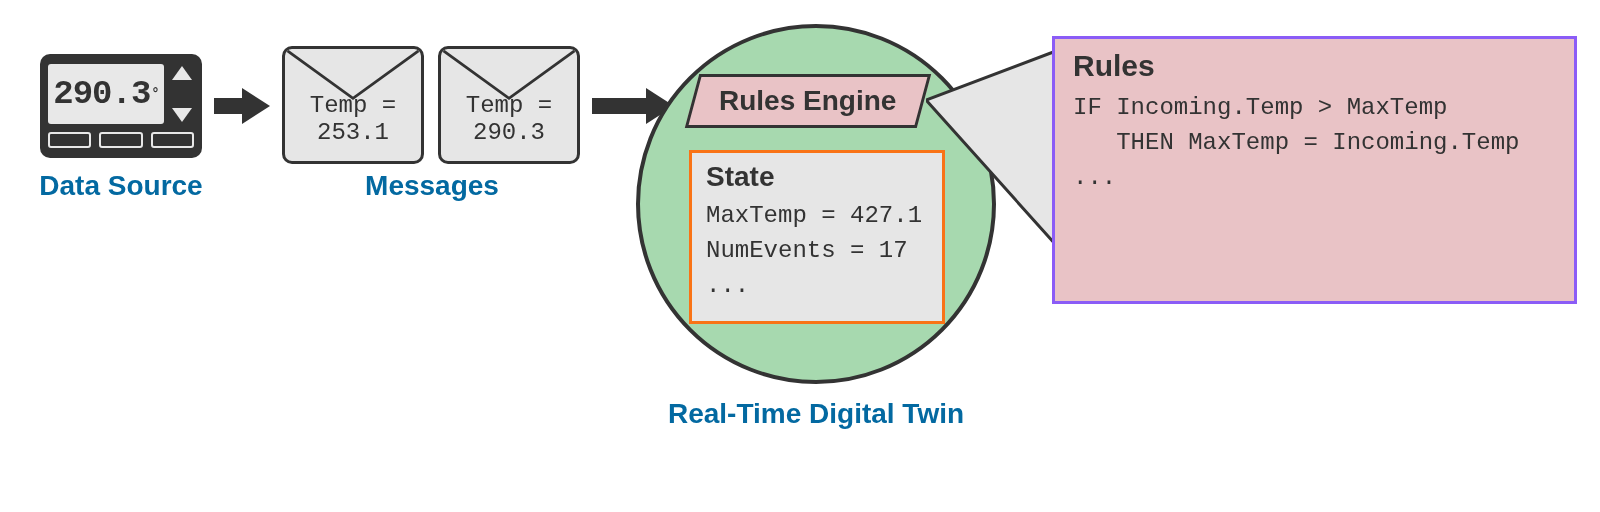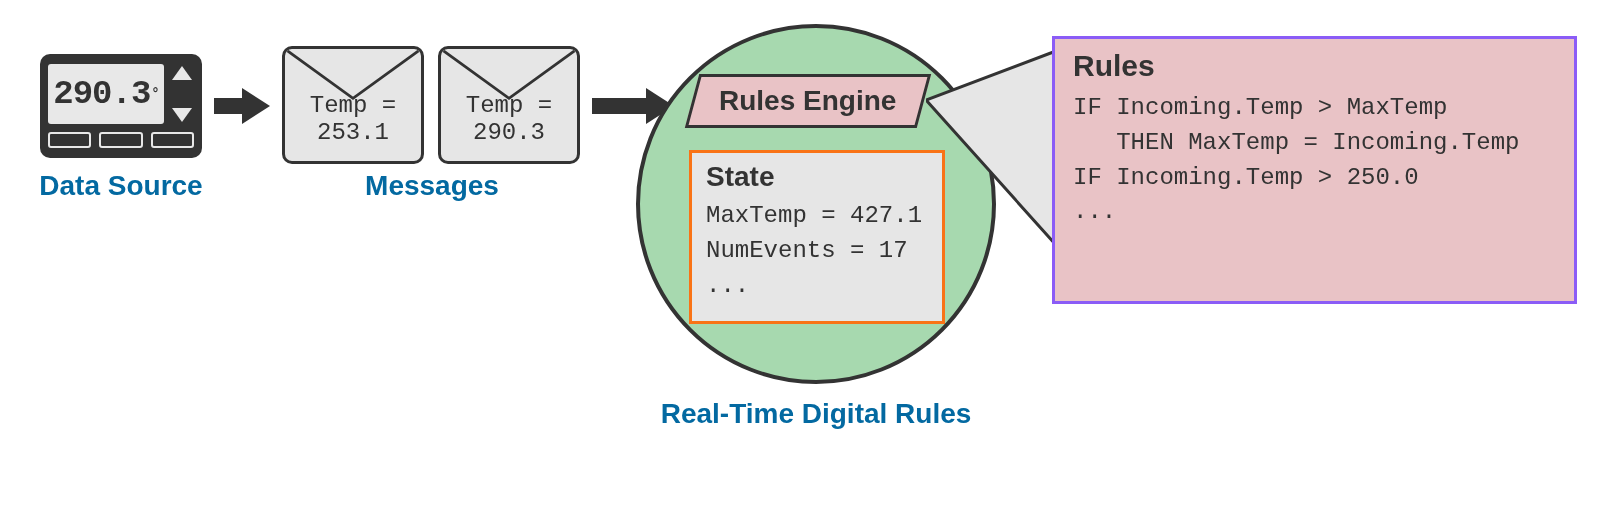--- a/index.html
+++ b/index.html
@@ -256,25 +256,24 @@
 <div class="twin"></div>
 <div class="rules-engine">
   <span>Rules Engine</span>
 </div>
 <div class="state-box">
   <div class="title">State</div>
   <div class="line mono">MaxTemp = 427.1</div>
   <div class="line mono">NumEvents = 17</div>
   <div class="line mono">...</div>
 </div>
-<div class="caption" style="left:636px; top:398px; width:360px;">Real-Time Digital Rules</div>
+<div class="caption" style="left:636px; top:398px; width:360px;">Real-Time Digital Twin</div>
 
 <svg class="wedge" width="140" height="200">
   <polygon points="0,52 130,3 130,197" fill="#e6e6e6" stroke="#333" stroke-width="3"></polygon>
 </svg>
 
 <div class="rules-box">
   <div class="title">Rules</div>
   <div class="line mono">IF Incoming.Temp &gt; MaxTemp</div>
   <div class="line mono">&nbsp;&nbsp;&nbsp;THEN MaxTemp = Incoming.Temp</div>
-  <div class="line mono">IF Incoming.Temp &gt; 250.0</div>
   <div class="line mono">...</div>
 </div>
 
 </body></html>

